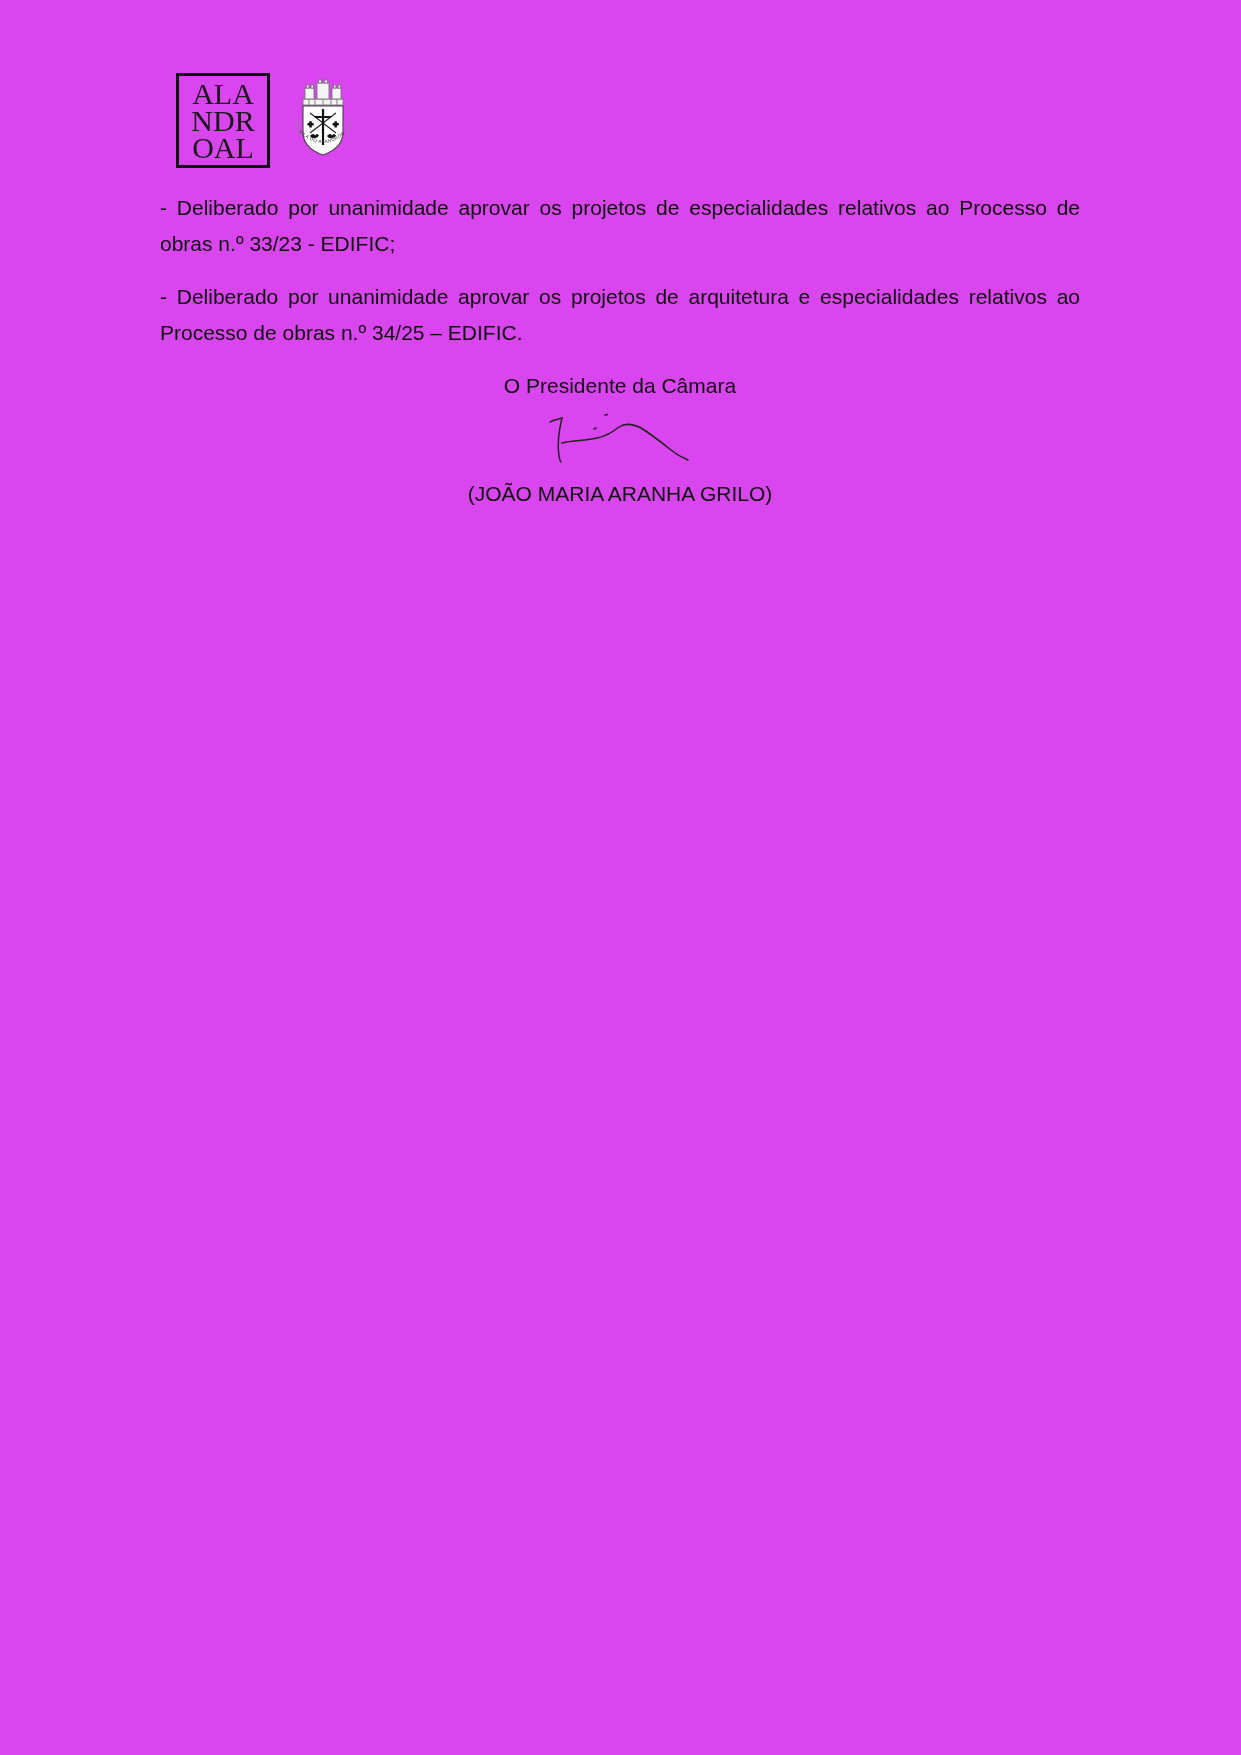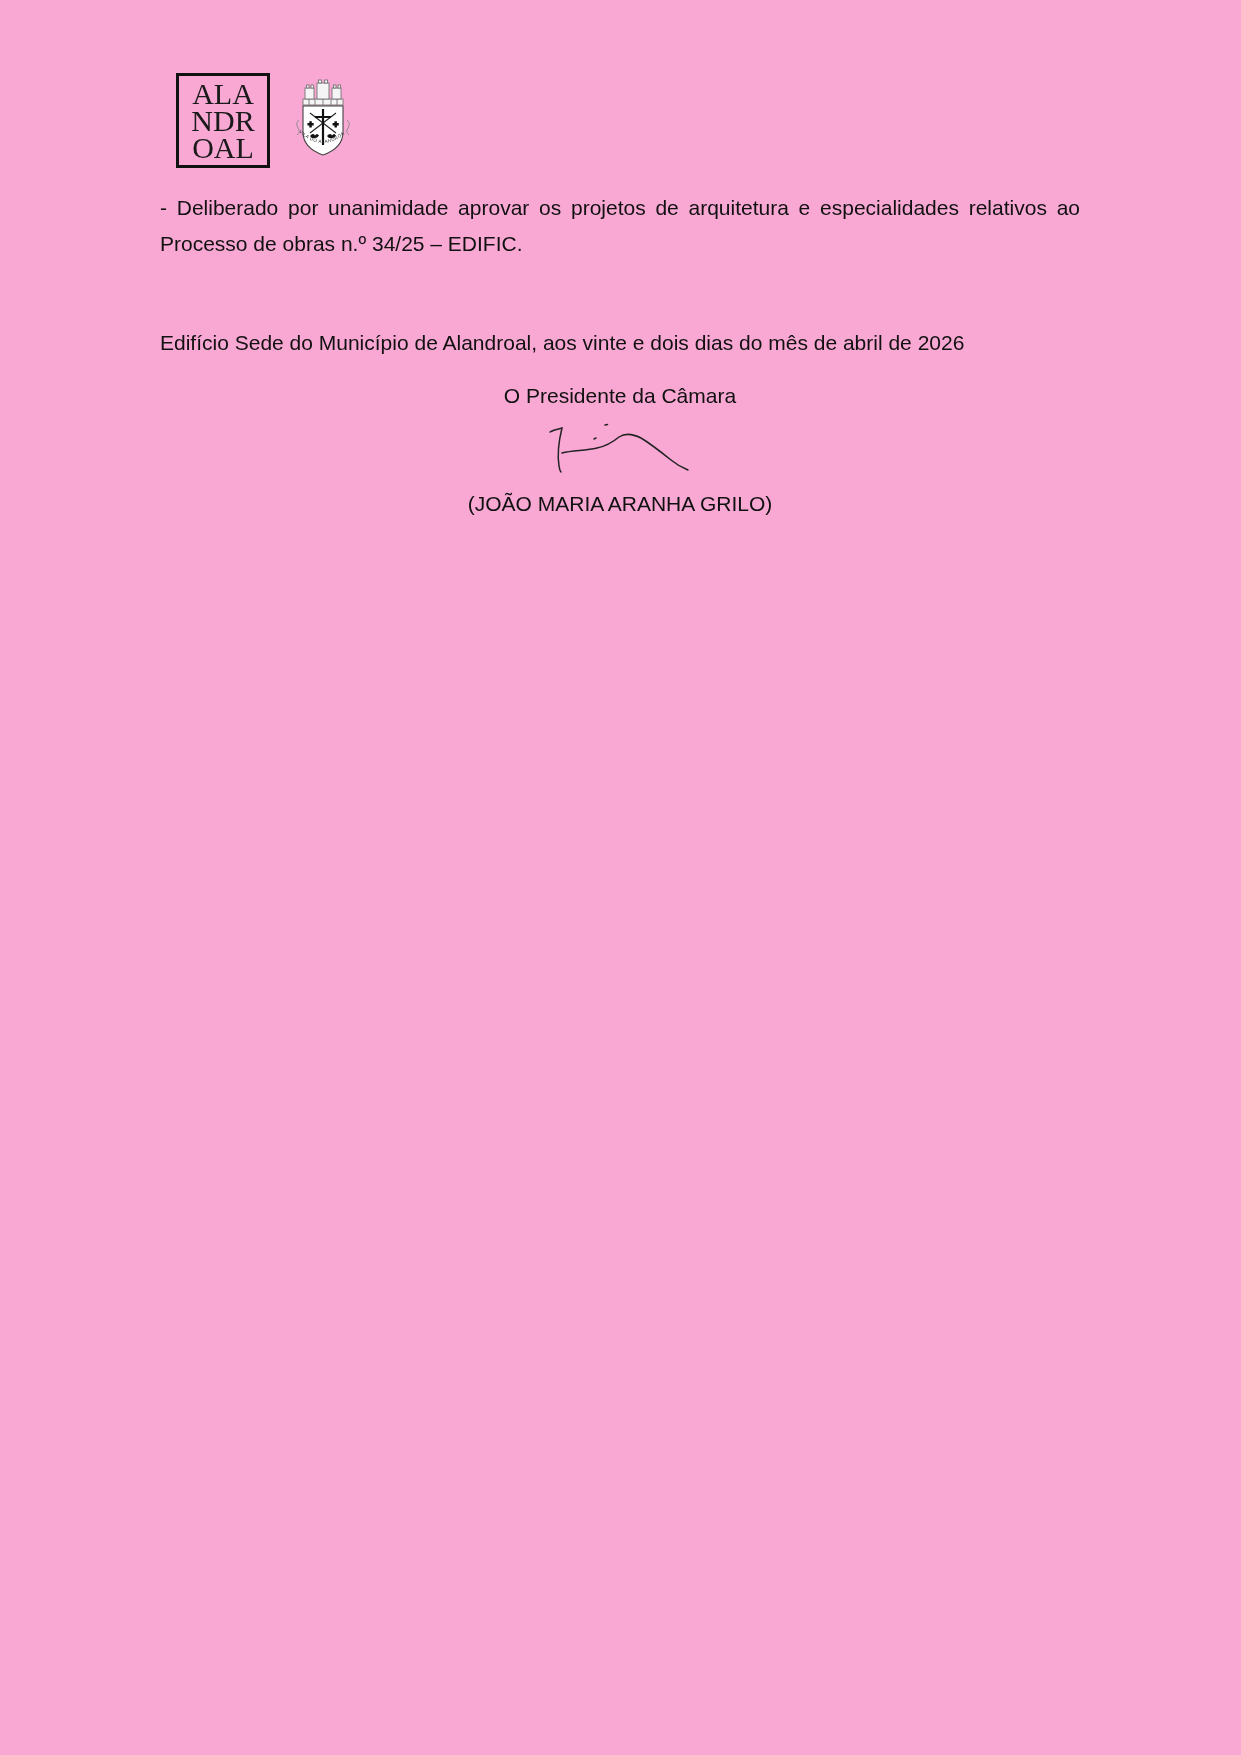--- a/index.html
+++ b/index.html
@@ -1,21 +1,21 @@
 <!DOCTYPE html>
 <html><head>
 <meta charset="utf-8">
 <style>
   html, body { margin: 0; padding: 0; background: #e8e8e8; }
   .page {
     position: relative;
     width: 1241px;
     height: 1755px;
     margin: 0 auto;
-    background: #f9a8d4;
+    background: #d946ef;
     font-family: "Liberation Sans", sans-serif;
     color: #111111;
     overflow: hidden;
   }
   
   .header {
     display: flex;
     align-items: flex-start;
     padding: 73px 0 0 176px;
     height: 97px;
@@ -117,23 +117,23 @@
       <defs>
         <path id="crest-arc" d="M13,57 Q36,77 59,57" fill="none"></path>
       </defs>
       <text font-family="Liberation Sans, sans-serif" font-size="4.6" fill="#333" letter-spacing="0.45">
         <textPath href="#crest-arc" startOffset="50%" text-anchor="middle">VILA DO ALANDROAL</textPath>
       </text>
     </svg>
   </div>
 
   <div class="content">
+    <p>- Deliberado por unanimidade aprovar os projetos de especialidades relativos ao Processo de obras n.º 33/23 - EDIFIC;</p>
     <p>- Deliberado por unanimidade aprovar os projetos de arquitetura e especialidades relativos ao Processo de obras n.º 34/25 – EDIFIC.</p>
 
-    <p class="date-line">Edifício Sede do Município de Alandroal, aos vinte e dois dias do mês de abril de 2026</p>
 
     <div class="sig-block">
       <div class="sig-title">O Presidente da Câmara</div>
 
       <div class="sig-image">
         <svg width="150" height="55" viewBox="0 0 150 55" xmlns="http://www.w3.org/2000/svg">
           <g fill="none" stroke="#222" stroke-width="1.5" stroke-linecap="round">
             <path d="M5,12 C8,10 13,9 17,8 C14,20 12,33 14,46 C14.5,49 15,51 16,52"></path>
             <path d="M17,33 C28,30 40,31 52,28 C62,26 68,22 74,17 C80,13 88,14 96,18 C106,24 116,32 126,40 C132,45 138,48 143,50"></path>
             <path d="M49,19 l2,-1"></path>

